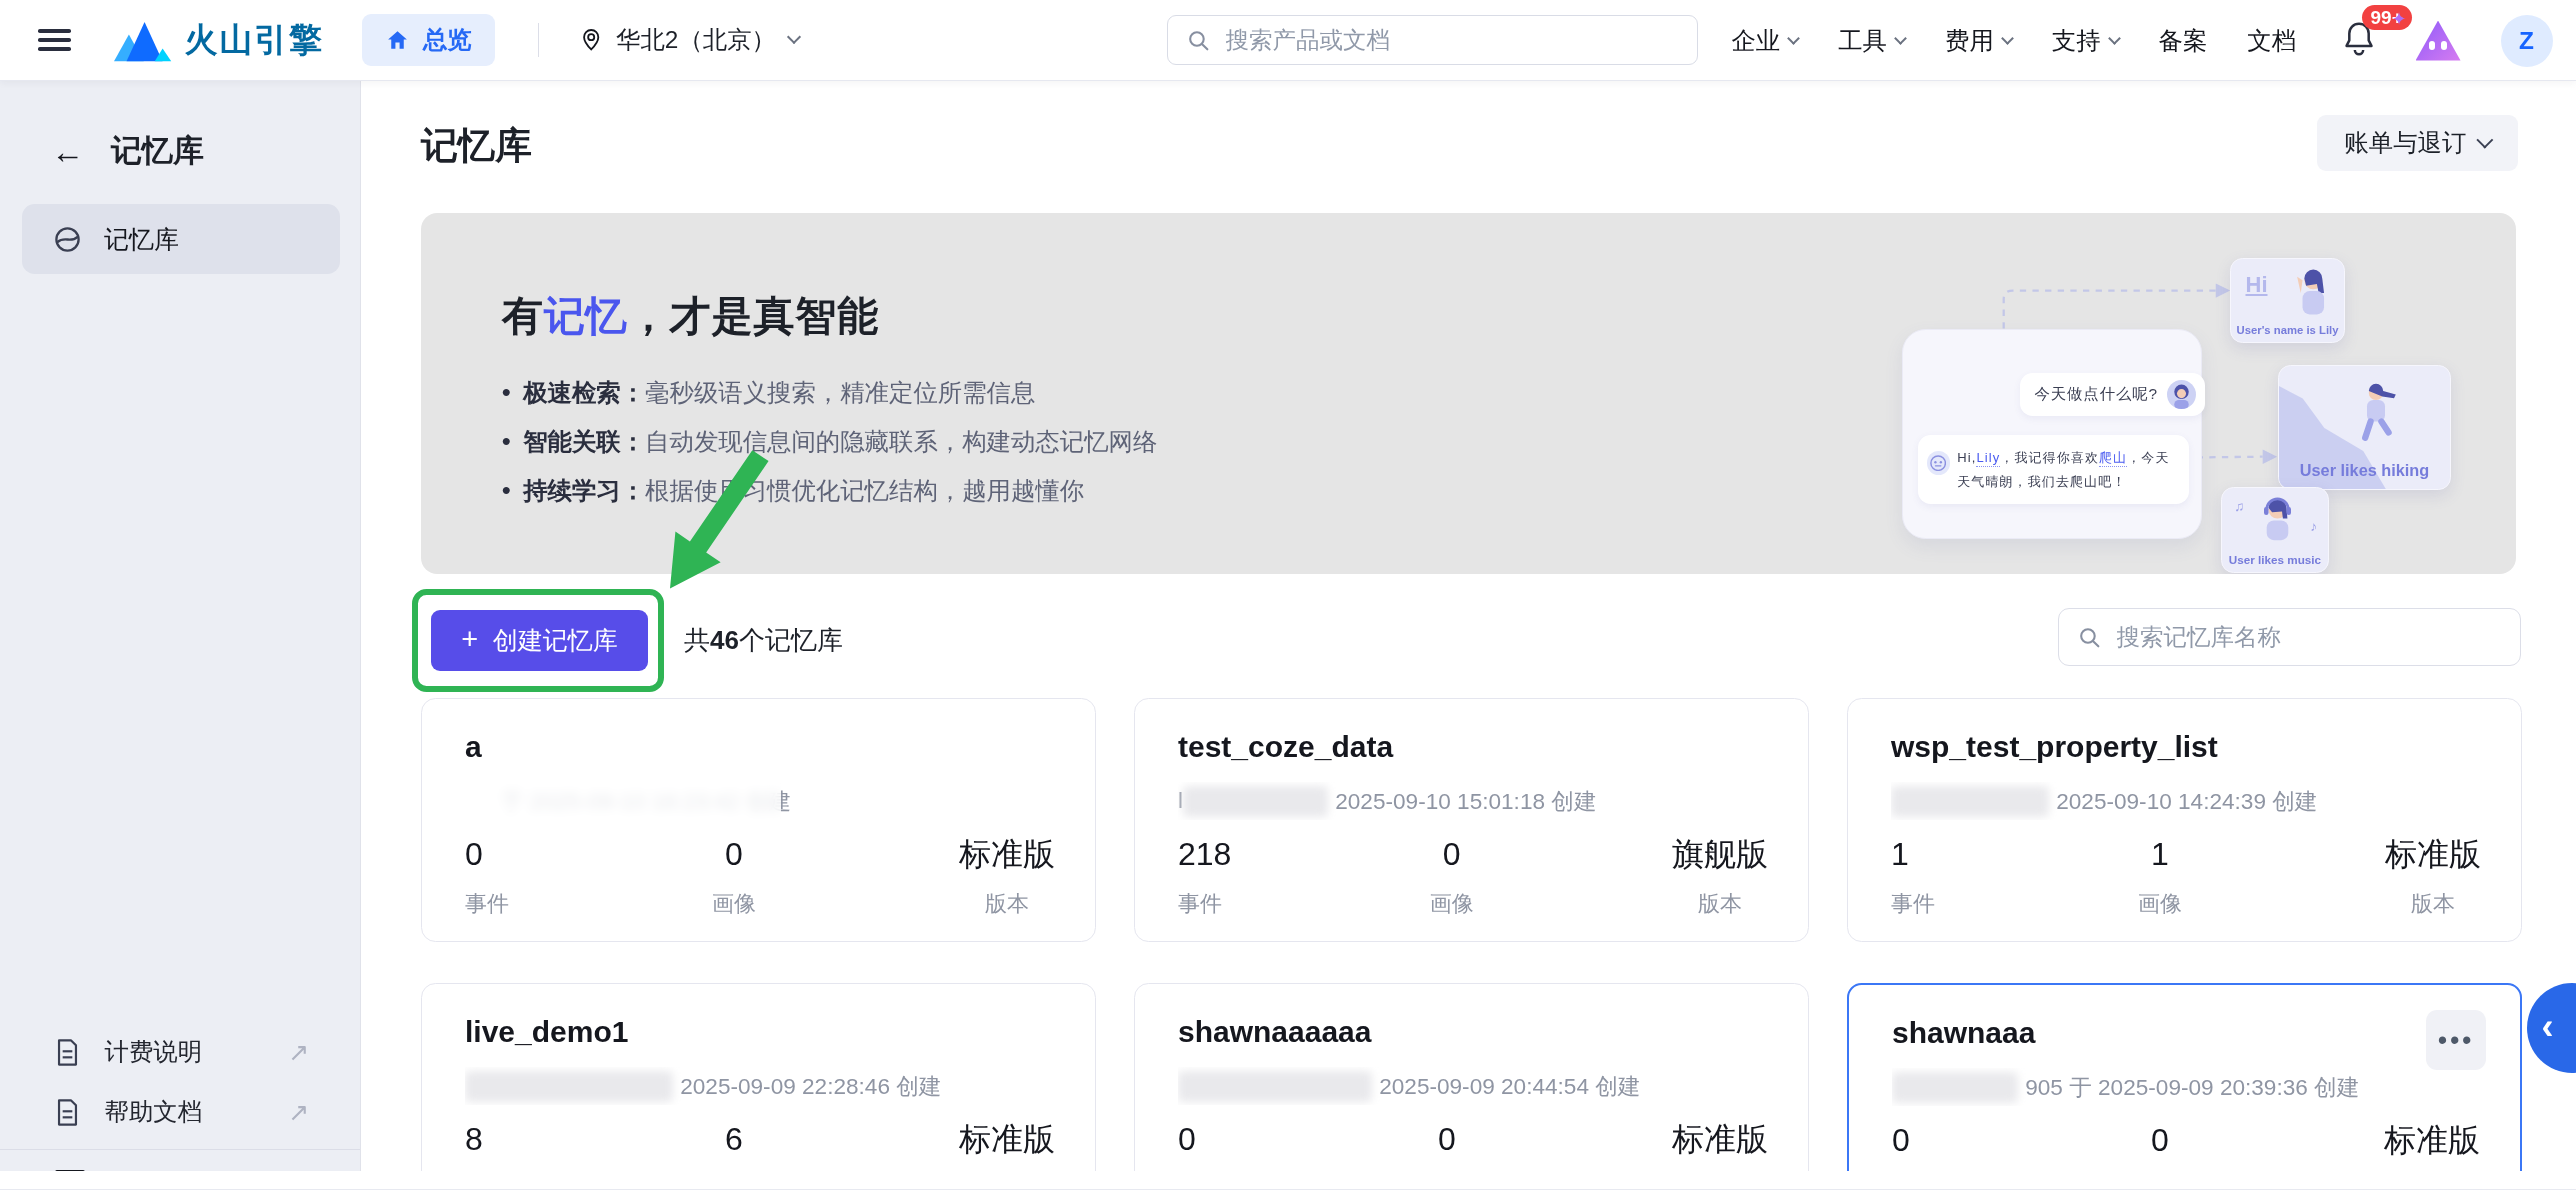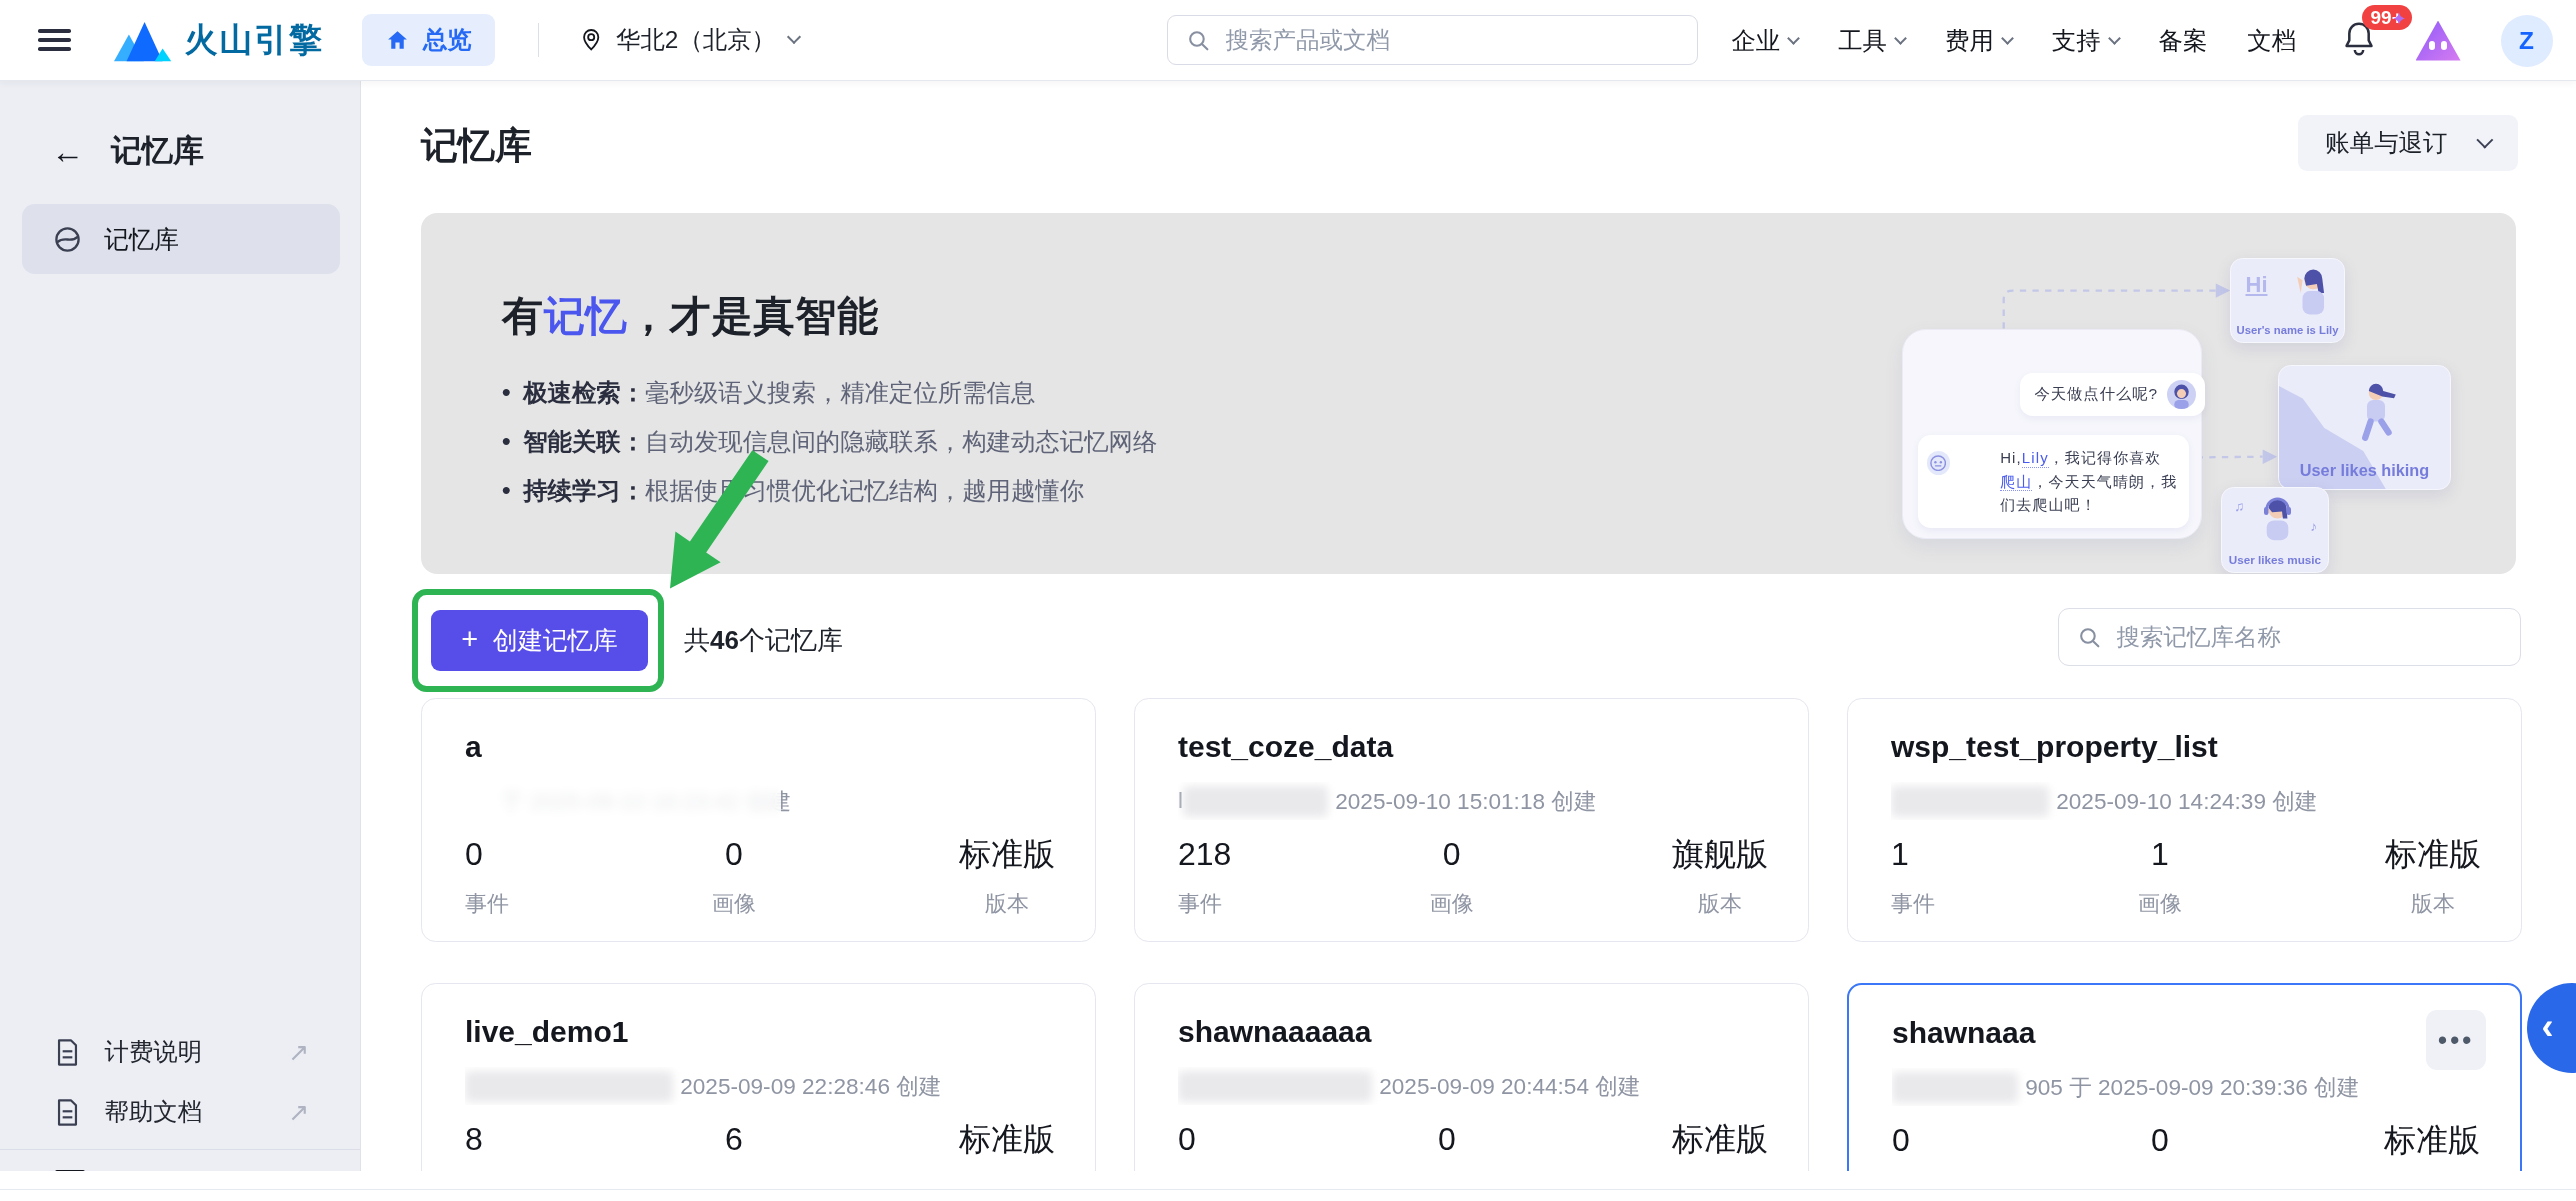--- a/index.html
+++ b/index.html
@@ -55,21 +55,21 @@
   .sb-link { height:60px; display:flex; align-items:center; padding:0 51px 0 54px; gap:23.5px;
              font-size:24.4px; color:#23262F; cursor:pointer; }
   .sb-link .ext { margin-left:auto; color:#AFB3C2; font-size:25px; }
   .sb-div { position:absolute; top:1068px; left:0; right:0; border-top:0.9px solid #DBDDE7; }
   .sb-collapse { position:absolute; top:1086px; left:52px; cursor:pointer; }
 
   
   .main { position:absolute; left:361px; top:81px; right:0; bottom:0; background:#fff; }
   .page-title { position:absolute; left:60px; top:40px; font-size:37px; font-weight:700; }
   .billing-btn { position:absolute; right:58px; top:34px; height:56px; border-radius:9px; background:#F2F3F8;
-             border:none; display:flex; align-items:center; gap:32px; padding:0 27px; font-size:24.4px;
+             border:none; display:flex; align-items:center; gap:13px; padding:0 27px; font-size:24.4px;
              color:#1D2129; cursor:pointer; font-family:inherit; }
   .billing-btn .chev { border-color:#3A3F52; }
 
   
   .banner { position:absolute; left:60px; top:132px; width:2095px; height:361px; border-radius:16.3px;
             background:#e5e5e5; overflow:hidden; }
   .b-title { position:absolute; left:81px; top:76px; font-size:41px; font-weight:700; letter-spacing:0.9px; }
   .b-title .hl { color:#4A56EE; }
   .b-bullets { position:absolute; left:81px; top:161px; list-style:none; }
   .b-bullets li { font-size:24.4px; line-height:38px; color:#5E6377; margin-bottom:11px; }
@@ -79,21 +79,21 @@
   
   .illus-card { position:absolute; background:#EBECF9; border-radius:12.6px;
                 box-shadow:0 5.4px 14.5px rgba(90,95,160,.14); border:1.8px solid #F6F6FD; }
   .chat-panel { position:absolute; left:1481px; top:116px; width:300px; height:210px; border-radius:23.5px;
                 background:#F6F6FC; border:1.8px solid #EBEBF6; box-shadow:0 7.2px 18px rgba(90,95,160,.10); }
   .bubble { position:absolute; background:#fff; border-radius:12.6px; display:flex; align-items:center;
             box-shadow:0 2.7px 7.2px rgba(90,95,160,.08); }
   .bubble-q { left:117px; top:43px; height:43px; padding:0 9px 0 14.5px; gap:9px; }
   .bubble-q span { font-size:15.4px; color:#3A3E52; letter-spacing:0.9px; white-space:nowrap; }
   .bubble-a { left:14.5px; top:105px; width:271px; padding:11px 11px 11px 9px; align-items:flex-start; gap:7.2px; }
-  .bubble-a p { font-size:15px; line-height:23.5px; color:#3A3E52; letter-spacing:1.1px;margin-left:43px; }
+  .bubble-a p { font-size:13px; line-height:23.5px; color:#3A3E52; letter-spacing:1.1px; }
   .bubble-a .hl { color:#4A5BF0; border-bottom:1.8px dotted #8A93F2; padding-bottom:0.9px; }
   .mini-avatar { width:29px; height:29px; border-radius:50%; background:#CDD2F4; flex:none; overflow:hidden; }
   .robot-avatar { width:23.5px; height:23.5px; border-radius:50%; background:#E4E8FB; flex:none;
                   display:flex; align-items:center; justify-content:center; margin-top:5.4px; }
   .card-lily { left:1809px; top:45px; width:115px; height:85px; }
   .hi-txt { position:absolute; left:14.5px; top:12.6px; font-size:22px; font-weight:700; color:#B4B8EC;text-decoration:underline; }
   .illus-caption { position:absolute; bottom:6.3px; width:100%; text-align:center; color:#767CDB; font-weight:600; }
   .card-lily .illus-caption { font-size:11.3px; }
   .card-hike { left:1857px; top:152px; width:173px; height:125px; overflow:hidden; }
   .card-hike .illus-caption { font-size:16.3px; bottom:9px; }

